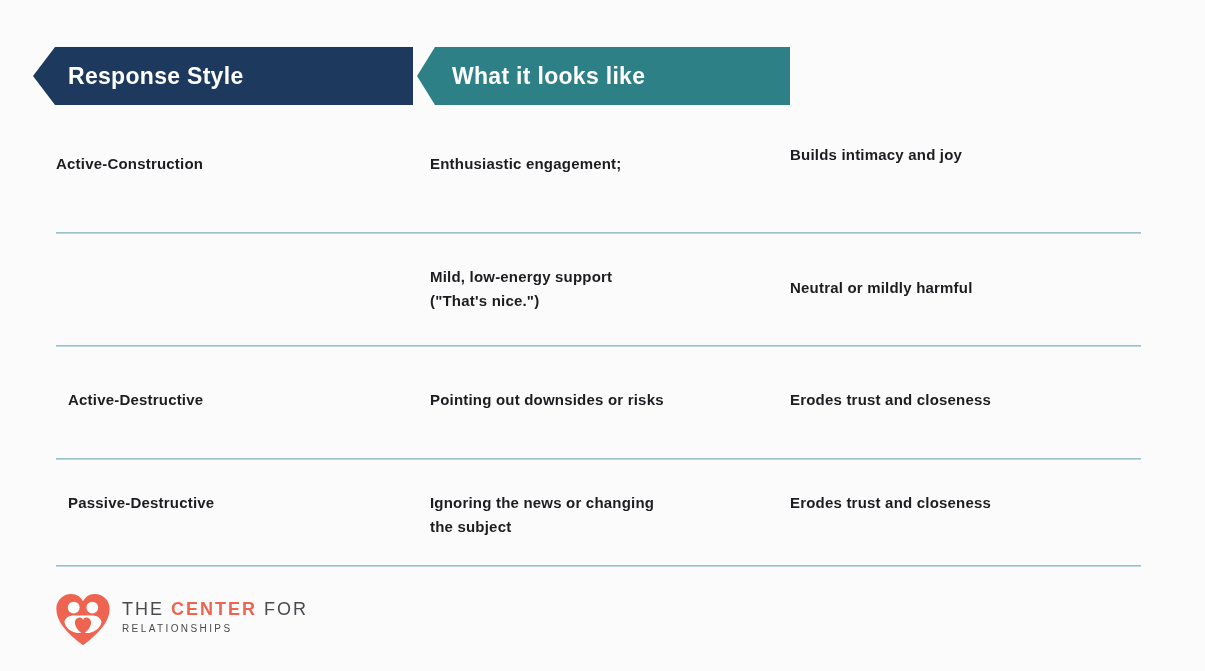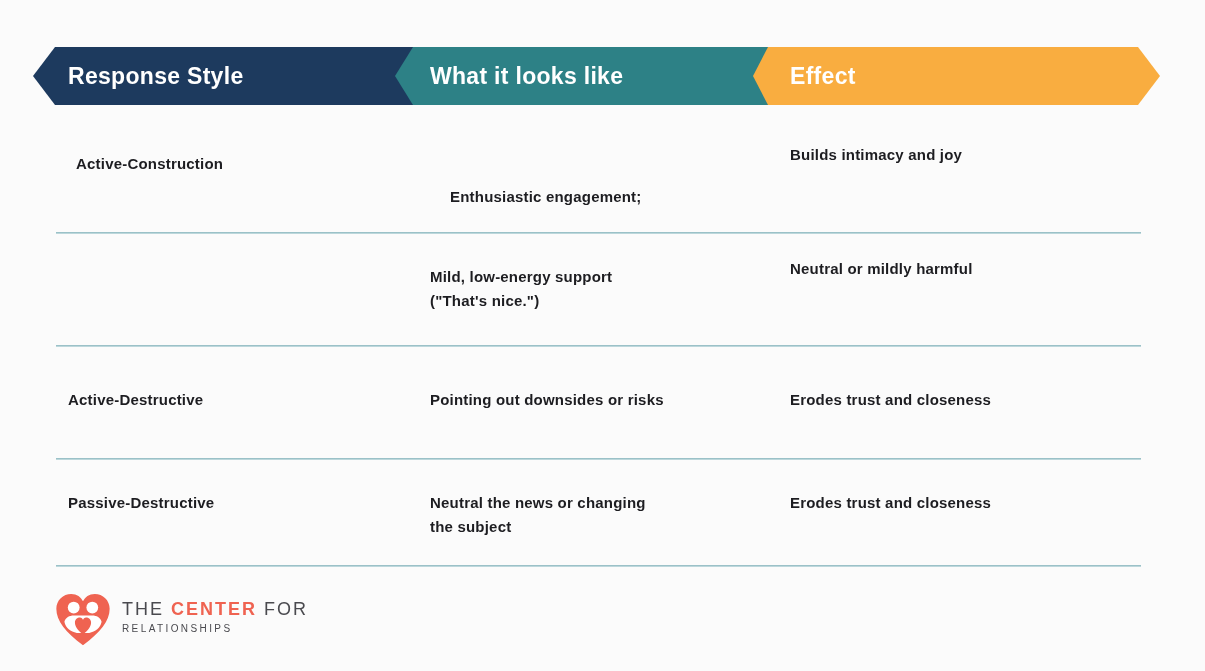--- a/index.html
+++ b/index.html
@@ -16,21 +16,21 @@
     display:flex;align-items:center;
     color:#ffffff;font-weight:700;font-size:23px;letter-spacing:.3px;
     white-space:nowrap;
   }
   .banner-navy{
     left:33px;width:380px;background:#1d3a5e;
     clip-path:polygon(22px 0, 100% 0, 100% 100%, 22px 100%, 0 50%);
     padding-left:35px;box-sizing:border-box;
   }
   .banner-teal{
-    left:395px;width:373px;background:#2d8186;
+    left:417px;width:373px;background:#2d8186;
     clip-path:polygon(18px 0, 100% 0, 100% 100%, 18px 100%, 0 50%);
     padding-left:35px;box-sizing:border-box;
   }
   .banner-orange{
     left:753px;width:407px;background:#f9ad40;
     clip-path:polygon(15px 0, calc(100% - 22px) 0, 100% 50%, calc(100% - 22px) 100%, 15px 100%, 0 50%);
     padding-left:37px;box-sizing:border-box;
   }
 
   
@@ -57,48 +57,45 @@
 <body>
 
 <div class="stage">
 
   <div class="banner banner-navy">
     <span>Response Style</span>
   </div>
   <div class="banner banner-teal">
     <span>What it looks like</span>
   </div>
-  <div class="banner banner-orange">
-    <span>Effect</span>
-  </div>
 
-  <div class="cell" style="left:76px;top:152px;">Active-Construction</div>
-  <div class="cell" style="left:450px;top:152px;margin-top:33px;">
+  <div class="cell" style="left:56px;top:152px;">Active-Construction</div>
+  <div class="cell" style="left:430px;top:152px;">
     <div>Enthusiastic engagement;</div>
   </div>
   <div class="cell" style="left:790px;top:143px;">Builds intimacy and joy</div>
   <div class="divider" style="top:232px;"></div>
 
   <div class="cell" style="left:430px;top:265px;">
     <div>Mild, low-energy support</div>
     <div>("That's nice.")</div>
   </div>
-  <div class="cell" style="left:790px;top:257px;">Neutral or mildly harmful</div>
+  <div class="cell" style="left:790px;top:276px;">Neutral or mildly harmful</div>
   <div class="divider" style="top:345px;"></div>
 
   <div class="cell" style="left:430px;top:388px;">
     <div>Pointing out downsides or risks</div>
   </div>
   <div class="cell" style="left:68px;top:388px;">Active-Destructive</div>
   <div class="cell" style="left:790px;top:388px;">Erodes trust and closeness</div>
   <div class="divider" style="top:458px;"></div>
 
   <div class="cell" style="left:68px;top:491px;">Passive-Destructive</div>
   <div class="cell" style="left:430px;top:491px;">
-    <div>Neutral the news or changing</div>
+    <div>Ignoring the news or changing</div>
     <div>the subject</div>
   </div>
   <div class="cell" style="left:790px;top:491px;">Erodes trust and closeness</div>
   <div class="divider" style="top:565px;"></div>
 
   <div class="logo">
     <svg class="logo-heart" viewBox="0 0 100 95" aria-hidden="true">
       <path d="M50 90 C22 69 7 51 7 31 C7 17 18 7 31 7 C40 7 47 12 50 19 C53 12 60 7 69 7 C82 7 93 17 93 31 C93 51 78 69 50 90 Z" fill="#ef6351"></path>
       <path d="M20 52 C22 44 30 41 38 42 L62 42 C70 41 78 44 80 52 C78 62 70 68 60 70 L40 70 C30 68 22 62 20 52 Z" fill="#ffffff"></path>
       <circle cx="35" cy="29" r="9.5" fill="#ffffff"></circle>

